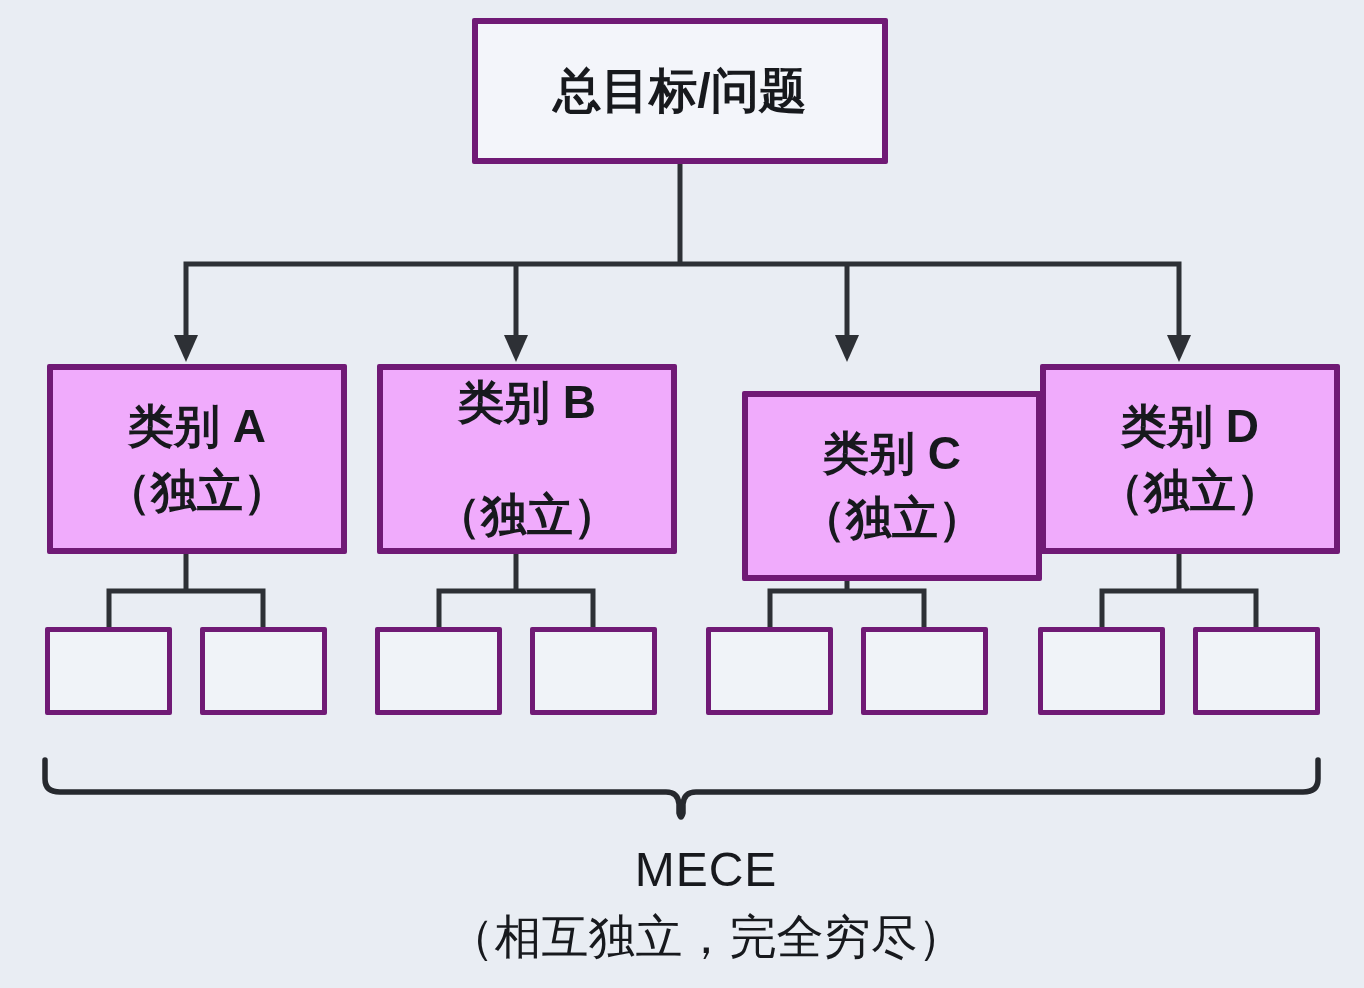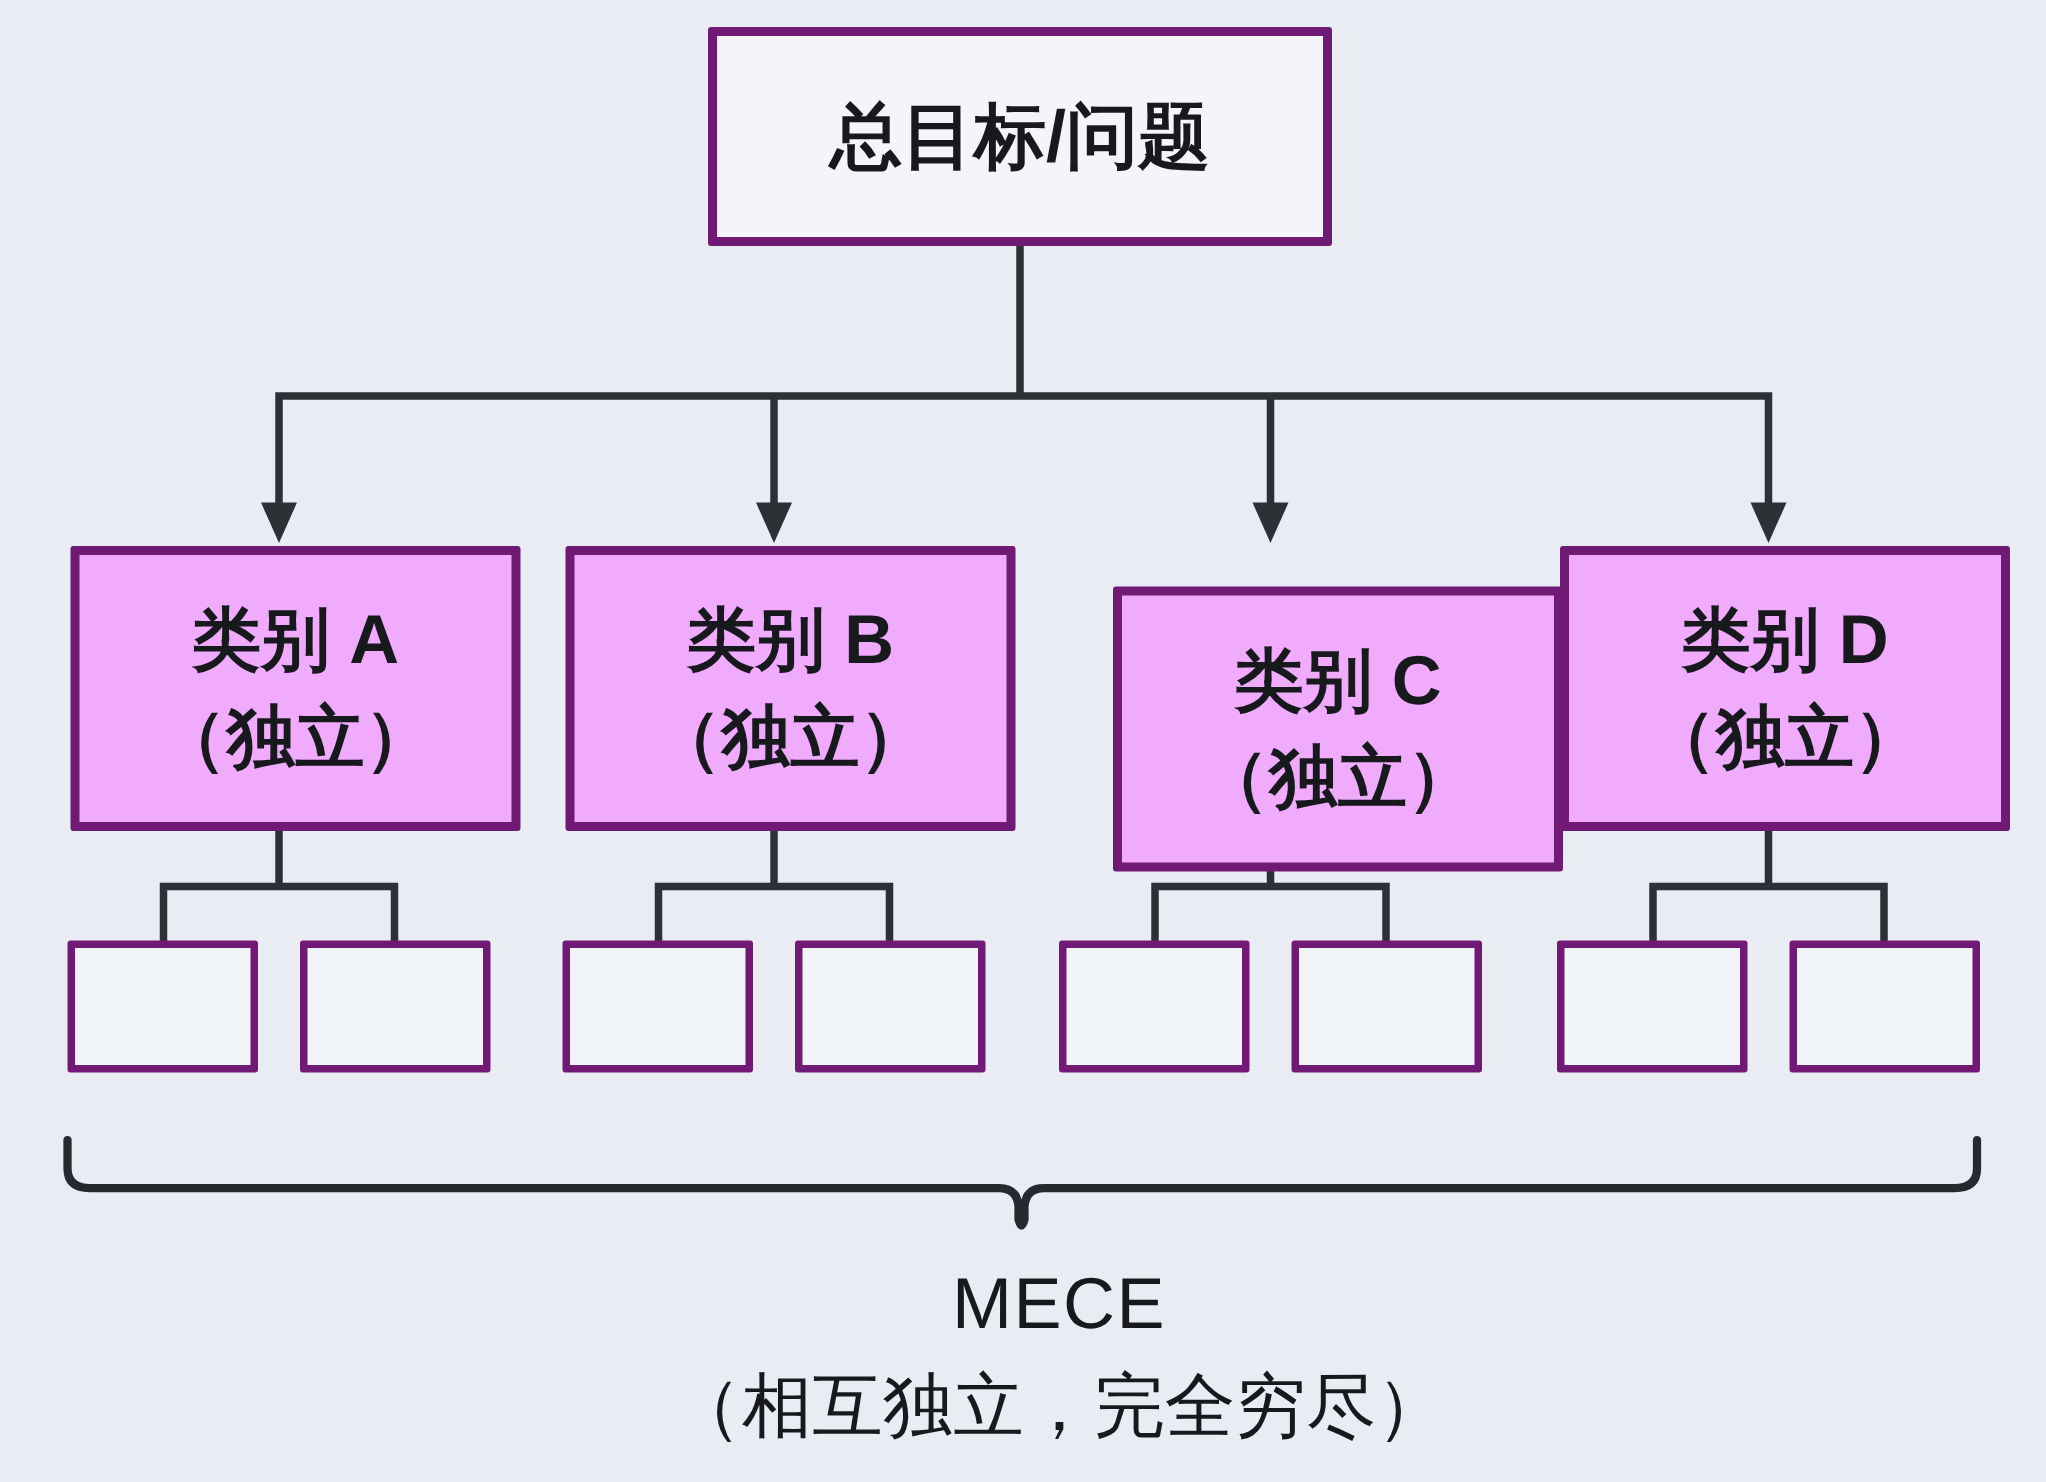--- a/index.html
+++ b/index.html
@@ -47,21 +47,21 @@
   .category-box {
     top: 364px;
     width: 300px;
     height: 190px;
     background: #f0abfc;
     font-size: 46px;
     font-weight: bold;
     line-height: 1.42;
   }
   .category-box.pos-a { left: 47px; }
-  .category-box.pos-b { left: 377px; }
+  .category-box.pos-b { left: 377px; justify-content: space-between; }
   .category-box.pos-c { left: 742px; margin-top: 27px; }
   .category-box.pos-d { left: 1040px; }
   .child-box {
     top: 627px;
     width: 127px;
     height: 88px;
     background: #f0f3f8;
     border-width: 5px;
   }
   .caption {

